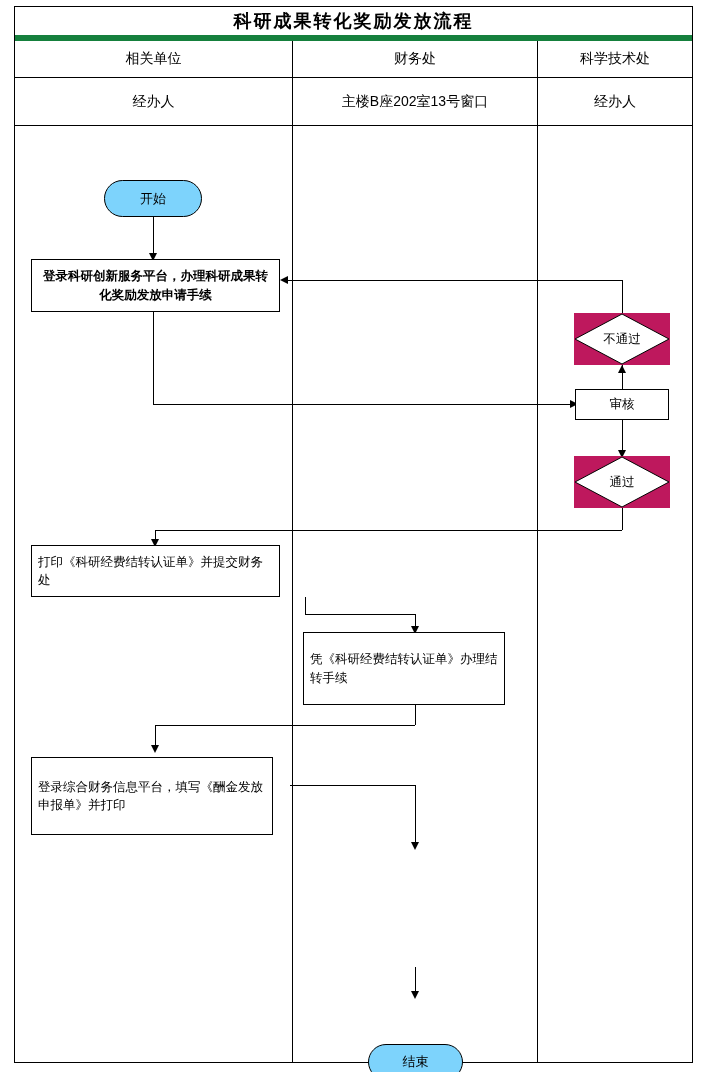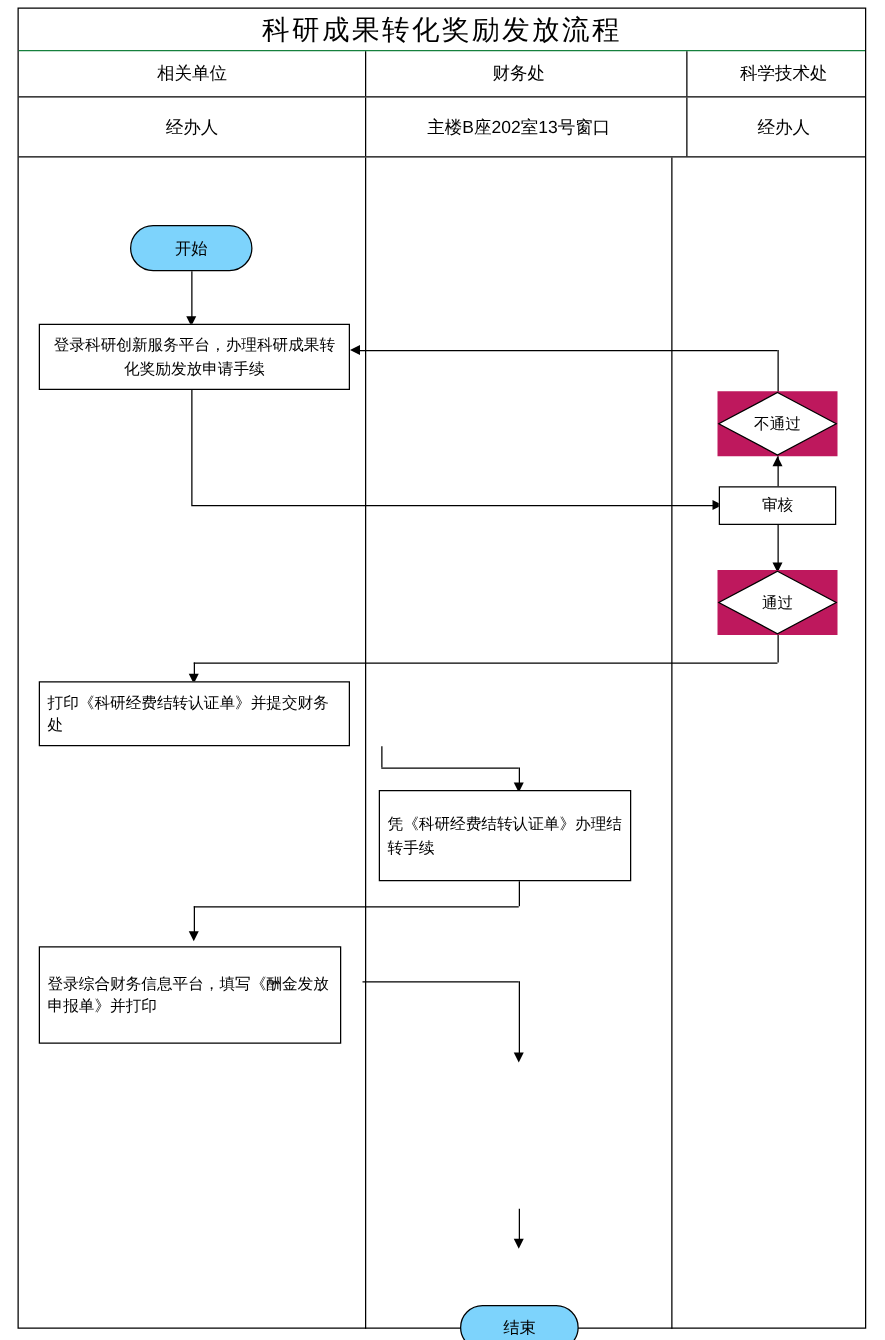--- a/index.html
+++ b/index.html
@@ -32,24 +32,25 @@
   
   .title-band {
     position: absolute;
     left: 15px;
     top: 7px;
     width: 677px;
     height: 34px;
     display: flex;
     align-items: center;
     justify-content: center;
-    font-size: 22px;
+    font-size: 18px;
     letter-spacing: 2px;
-    border-bottom: 1px solid #15803d;
-    box-sizing: border-box;
+    border-bottom: 6px solid #15803d;
+    box-sizing: border-box;
+    font-weight: bold;
   }
 
   
   .hdr-row1 {
     position: absolute;
     left: 15px;
     top: 41px;
     width: 677px;
     height: 37px;
     border-bottom: 1px solid #000;
@@ -69,21 +70,21 @@
     top: 0;
     height: 100%;
     display: flex;
     align-items: center;
     justify-content: center;
     font-size: 14px;
     box-sizing: border-box;
   }
   .c1 { left: 0px;   width: 277px; }
   .c2 { left: 277px; width: 245px; border-left: 1px solid #000; }
-  .c3 { left: 534px; width: 155px; border-left: 1px solid #000; }
+  .c3 { left: 522px; width: 155px; border-left: 1px solid #000; }
 
   
   .lane-div {
     position: absolute;
     top: 126px;
     width: 0;
     height: 937px;
     border-left: 1px solid #000;
   }
   .lane-div.d1 { left: 292px; }
@@ -203,21 +204,21 @@
   </div>
 
   <div class="lane-div d1"></div>
   <div class="lane-div d2"></div>
 
   <div class="terminator" style="left:104px; top:180px; width:98px; height:37px;">开始</div>
 
   <div class="ln v" style="left:153px; top:217px; height:40px;"></div>
   <div class="arrow down" style="left:148.5px; top:253px;"></div>
 
-  <div class="node" style="left:31px; top:259px; width:249px; height:53px;">登录科研创新服务平台，办理科研成果转化奖励发放申请手续</div>
+  <div class="node" style="left:31px; top:259px; width:249px; height:53px;font-weight:bold;">登录科研创新服务平台，办理科研成果转化奖励发放申请手续</div>
 
   <div class="ln v" style="left:153px; top:312px; height:92px;"></div>
   <div class="ln h" style="left:153px; top:404px; width:422px;"></div>
   <div class="arrow right" style="left:570px; top:399.5px;"></div>
 
   <div class="ln h" style="left:284px; top:280px; width:338px;"></div>
   <div class="ln v" style="left:622px; top:280px; height:34px;"></div>
   <div class="arrow left" style="left:280px; top:275.5px;"></div>
 
   <div class="ln v" style="left:622px; top:508px; height:22px;"></div>

